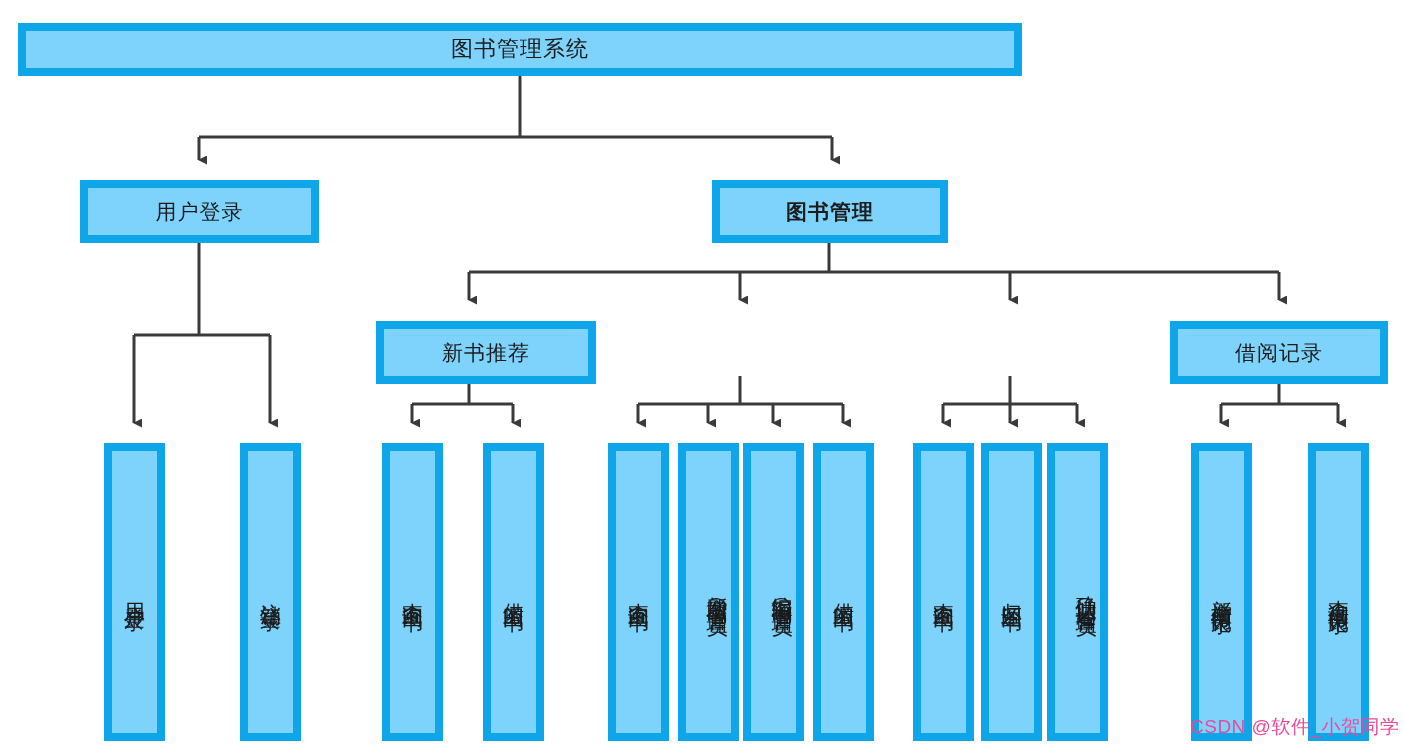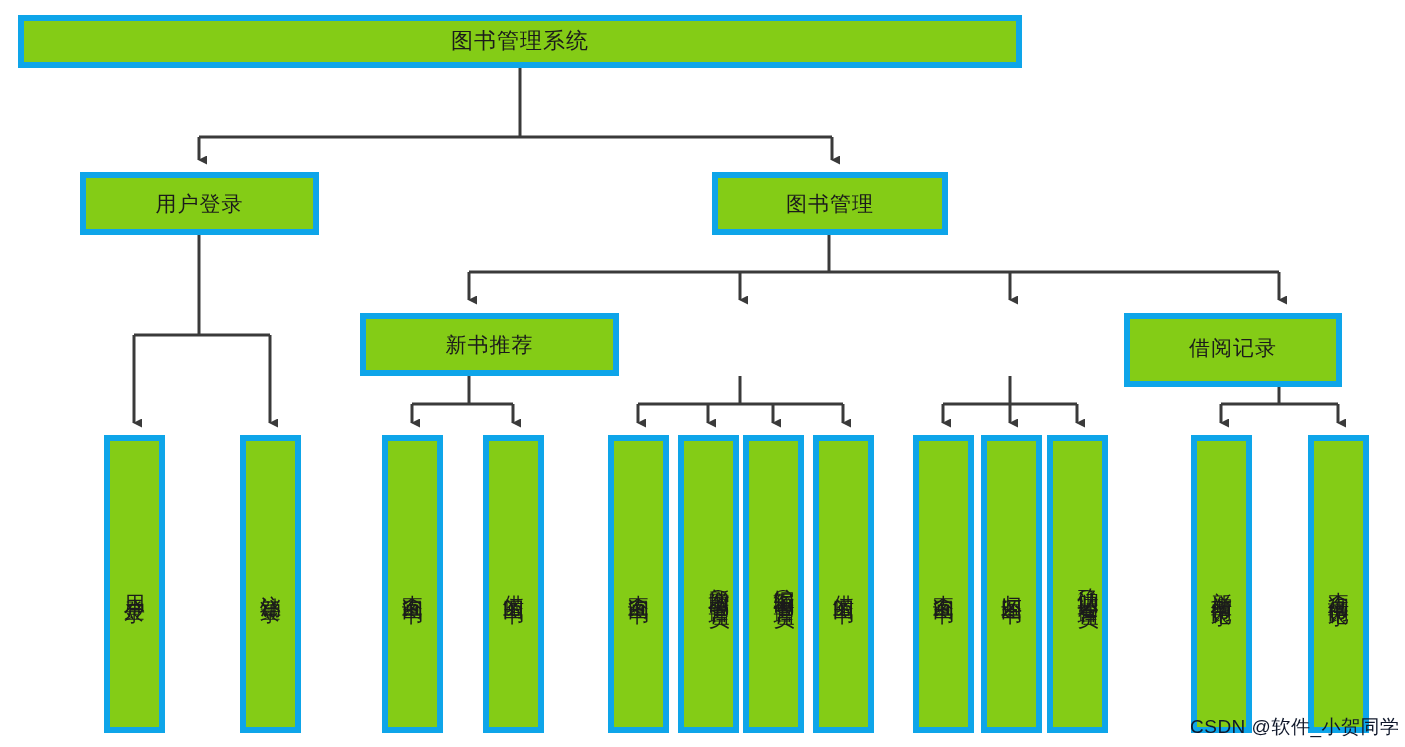--- a/index.html
+++ b/index.html
@@ -22,27 +22,28 @@
     position: absolute;
     left: 0;
     top: 0;
     width: 1405px;
     height: 747px;
     pointer-events: none;
   }
   .node {
     position: absolute;
     box-sizing: border-box;
-    background: #84cc16;
-    border: 6px solid #0ea5e9;
+    background: #7dd3fc;
+    border: 8px solid #0ea5e9;
     display: flex;
     align-items: center;
     justify-content: center;
     color: #1b1b1b;
     z-index: 2;
+    margin-top: 8px;
   }
   .node.horiz {
     font-size: 21px;
     letter-spacing: 1px;
     line-height: 1.2;
   }
   .node.root {
     font-size: 22px;
   }
   .node.vert {
@@ -57,21 +58,21 @@
   }
   .node.vert.centered {
     align-items: center;
   }
   .nodelabel {
     display: block;
     white-space: nowrap;
   }
   .watermark {
     position: absolute;
-    color: #0f172a;
+    color: #ec4899;
     font-size: 19px;
     letter-spacing: 0.5px;
     z-index: 3;
     white-space: nowrap;
   }
 </style>
 </head>
 <body>
 
 <div id="canvas">
@@ -127,31 +128,31 @@
   </svg>
 
   <div class="node horiz root" style="left:18px; top:15px; width:1004px; height:53px;">
     <span class="nodelabel">图书管理系统</span>
   </div>
 
   <div class="node horiz" style="left:80px; top:172px; width:239px; height:63px;">
     <span class="nodelabel">用户登录</span>
   </div>
 
-  <div class="node horiz" style="left:712px; top:172px; width:236px; height:63px;">
+  <div class="node horiz" style="left:712px; top:172px; width:236px; height:63px;font-weight:bold;">
     <span class="nodelabel">图书管理</span>
   </div>
 
-  <div class="node horiz" style="left:360px; top:313px; width:259px; height:63px;">
+  <div class="node horiz" style="left:376px; top:313px; width:220px; height:63px;">
     <span class="nodelabel">新书推荐</span>
   </div>
 
 
 
-  <div class="node horiz" style="left:1124px; top:313px; width:218px; height:74px;font-family:Liberation Mono, monospace;">
+  <div class="node horiz" style="left:1170px; top:313px; width:218px; height:63px;">
     <span class="nodelabel">借阅记录</span>
   </div>
 
   <div class="node vert centered" style="left:104px; top:435px; width:61px; height:298px;">
     <span class="nodelabel">用户登录</span>
   </div>
 
   <div class="node vert centered" style="left:240px; top:435px; width:61px; height:298px;">
     <span class="nodelabel">注销登录</span>
   </div>

